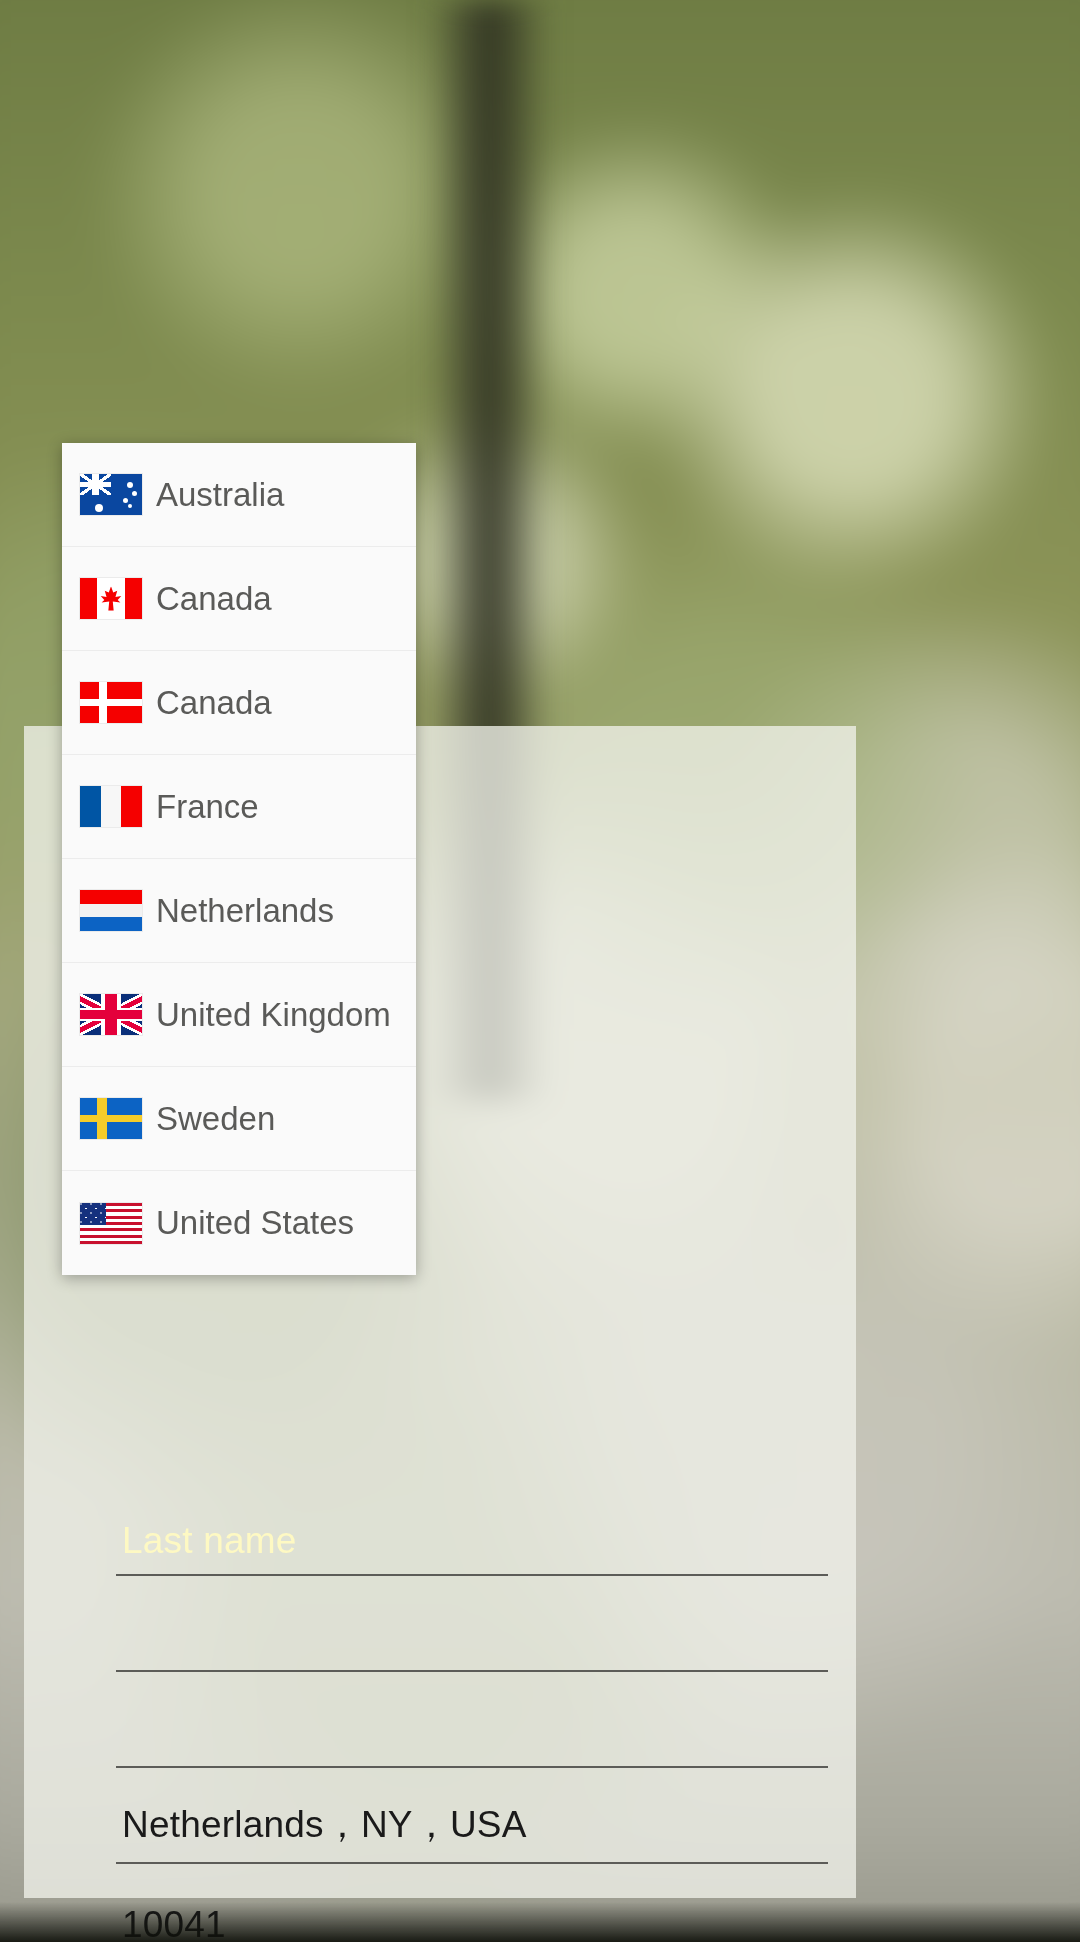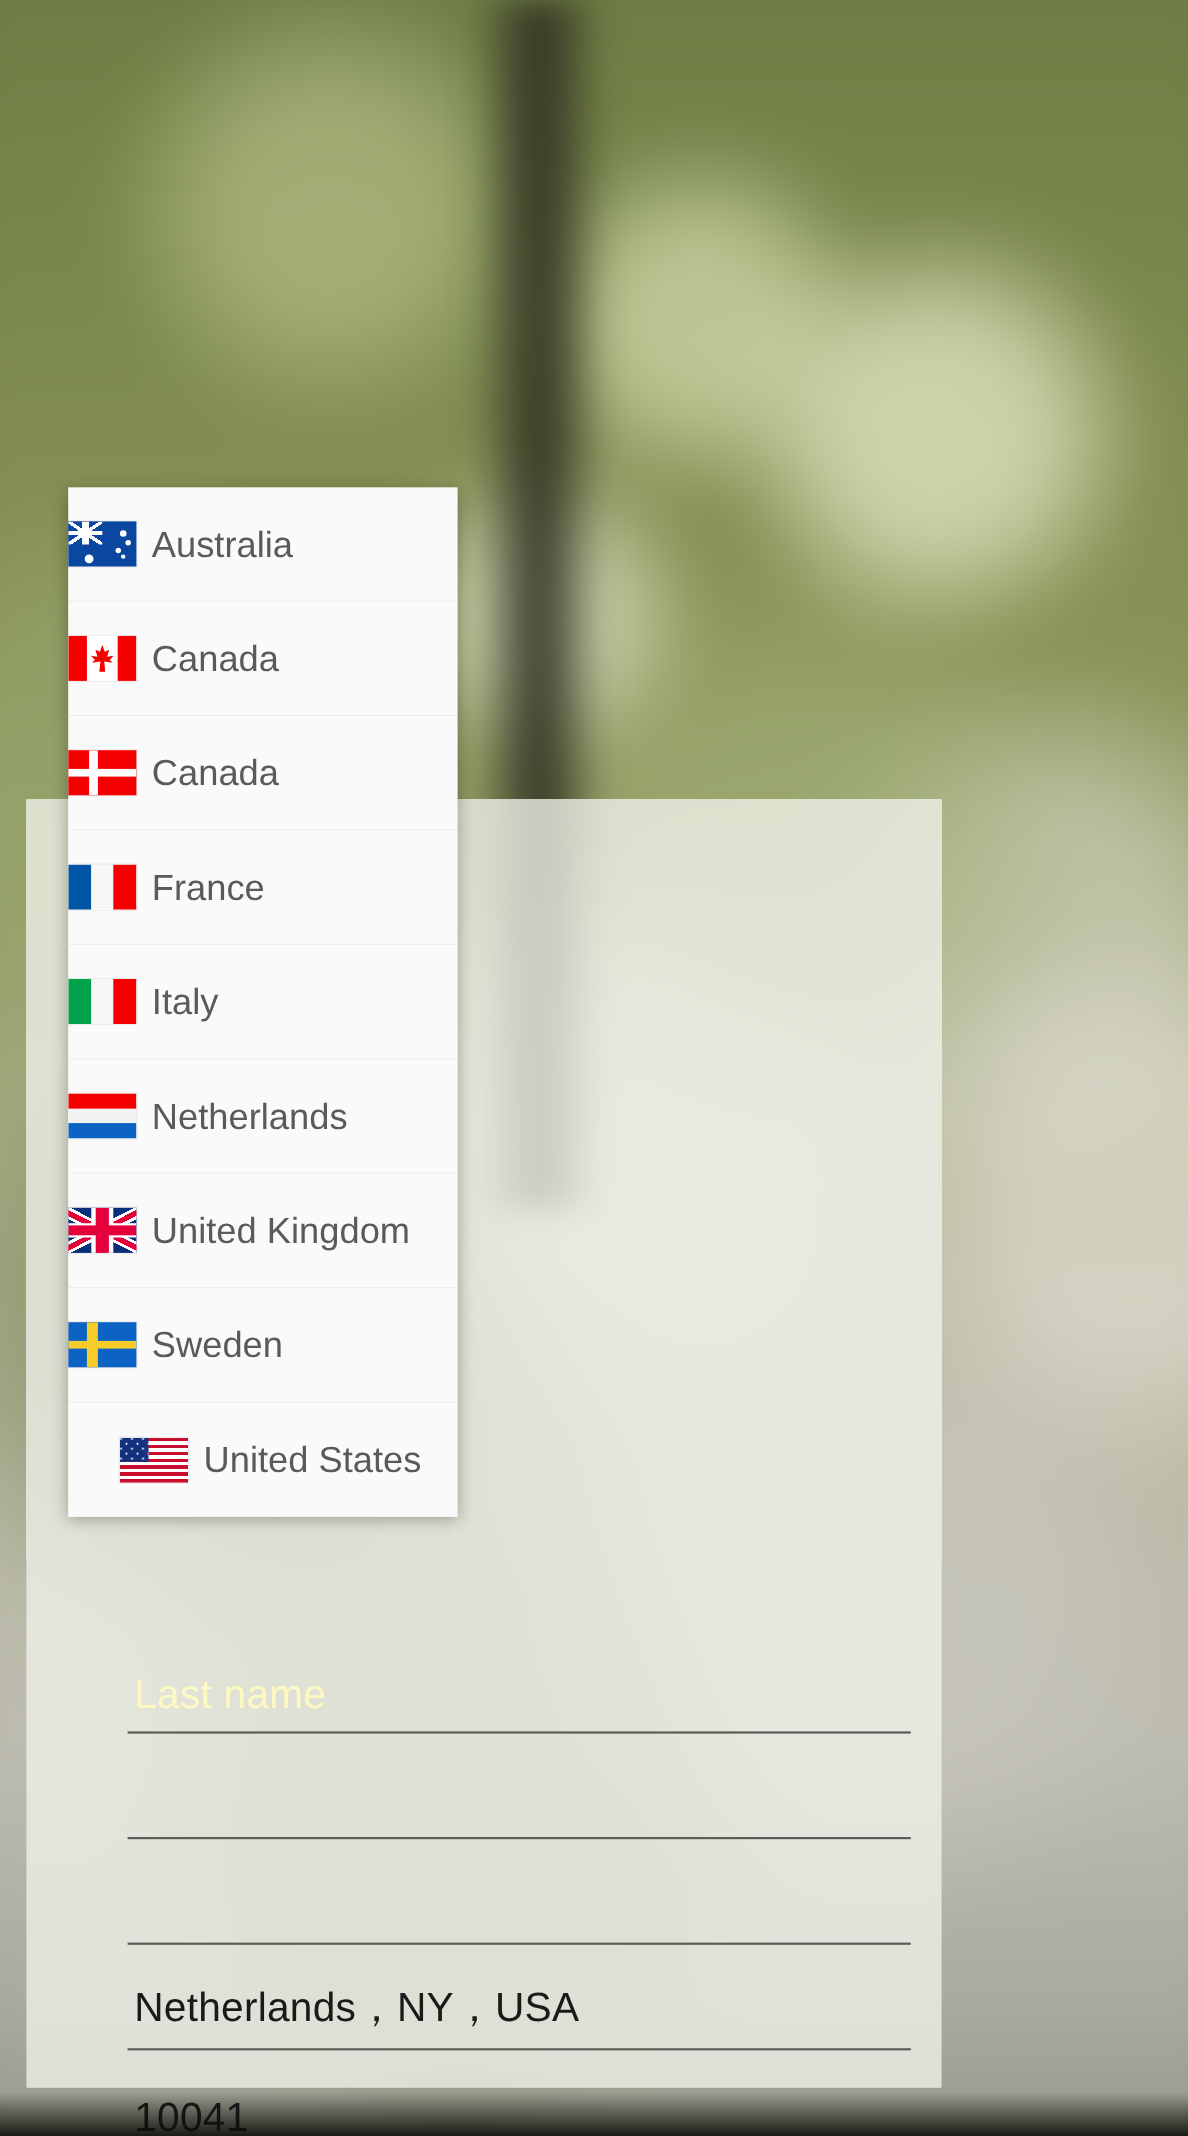--- a/index.html
+++ b/index.html
@@ -83,25 +83,25 @@
   
   #country-dropdown {
     position: absolute;
     left: 62px; top: 443px; width: 354px;
     background: #fafafa;
     box-shadow: 0 3px 14px rgba(0,0,0,0.30);
     overflow: hidden;
   }
   .dd-item {
     display: flex; align-items: center;
-    height: 104px; 
+    height: 104px; padding-left: 18px;
     border-bottom: 1px solid #ececec;
     cursor: pointer;
   }
-  .dd-item:last-child { border-bottom: none; margin-left: 47px; }
+  .dd-item:last-child { border-bottom: none; }
   .dd-item .flagbox { width: 62px; height: 41px; flex: 0 0 62px; }
   .dd-item .lbl {
     margin-left: 14px;
     font-size: 33px; color: #5a5a58;
     white-space: nowrap;
   }
 
   
   .flagbox { position: relative; overflow: hidden; display: inline-block;
              box-shadow: 0 0 0 1px rgba(0,0,0,0.06); }
@@ -257,28 +257,20 @@
     <div class="dd-item">
       <span class="flagbox fl-fr">
         <i class="a"></i>
           <i class="b"></i>
           <i class="c"></i>
       </span>
       <span class="lbl">France</span>
     </div>
 
 
-    <div class="dd-item">
-      <span class="flagbox fl-it">
-        <i class="a"></i>
-          <i class="b"></i>
-          <i class="c"></i>
-      </span>
-      <span class="lbl">Italy</span>
-    </div>
 
     <div class="dd-item">
       <span class="flagbox fl-nl">
         <i class="a"></i>
           <i class="b"></i>
           <i class="c"></i>
       </span>
       <span class="lbl">Netherlands</span>
     </div>
 

